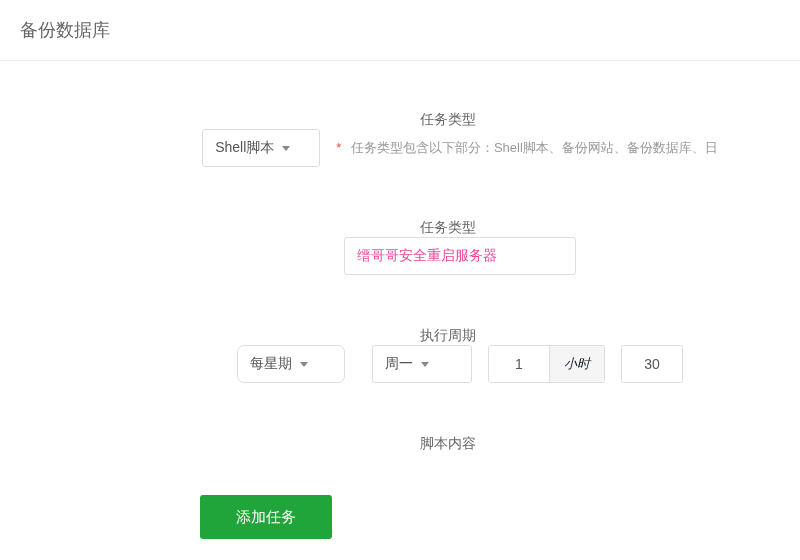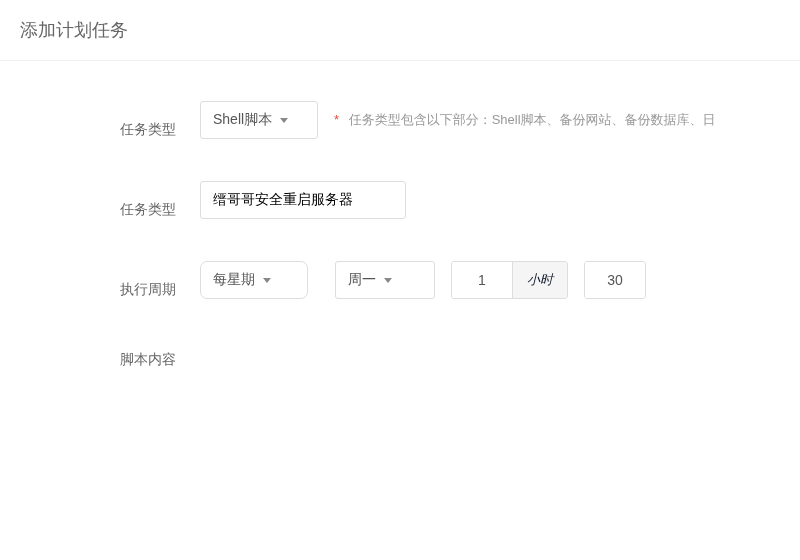--- a/index.html
+++ b/index.html
@@ -20,22 +20,23 @@
       border-bottom: 1px solid #f0f0f0;
       font-size: 18px;
       color: #666;
       font-weight: normal;
     }
     .form-area {
       padding: 40px 0 0 120px;
     }
     .form-row {
       display: flex;
-      align-items: flex-end;
+      align-items: center;
       margin-bottom: 42px;
+      flex-direction: column;
     }
     .form-label {
       width: 80px;
       flex-shrink: 0;
       padding-top: 10px;
       color: #666;
       font-size: 14px;
     }
     .form-content {
       display: flex;
@@ -71,22 +72,22 @@
     .help-text .req {
       color: #e74c3c;
       margin-right: 6px;
     }
     .text-input {
       border: 1px solid #ddd;
       border-radius: 3px;
       height: 38px;
       padding: 0 12px;
       font-size: 14px;
-      color: #000000;
-      width: 206px;
+      color: #ec4899;
+      width: 232px;
       font-family: inherit;
       outline: none;
     }
     .num-group {
       display: inline-flex;
       border: 1px solid #ddd;
       border-radius: 3px;
       height: 38px;
       overflow: hidden;
     }
@@ -136,21 +137,21 @@
       margin-top: 20px;
       padding-left: 80px;
     }
     .w-type { width: 118px; }
     .w-freq { width: 108px; border-radius: 7px; }
     .w-day { width: 100px; margin-left: 11px; }
   </style>
 </head>
 <body>
 
-<div class="header">添加计划任务</div>
+<div class="header">备份数据库</div>
 
 <div class="form-area">
 
   <div class="form-row">
     <div class="form-label">任务类型</div>
     <div class="form-content">
       <div class="select-box w-type">
         <span>Shell脚本</span>
         <span class="caret"></span>
       </div>
@@ -186,14 +187,17 @@
       <div class="num-group">
         <input type="text" value="30" style="">
       </div>
     </div>
   </div>
 
   <div class="form-row">
     <div class="form-label">脚本内容</div>
   </div>
 
+  <div class="submit-row">
+    <button class="submit-btn">添加任务</button>
+  </div>
 
 </div>
 
 </body></html>

